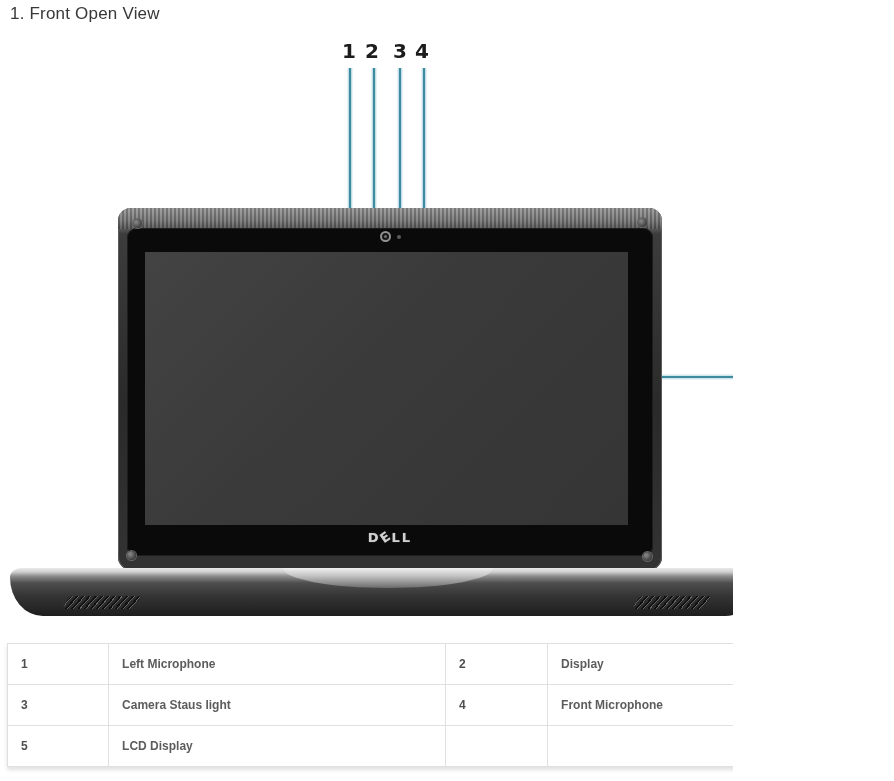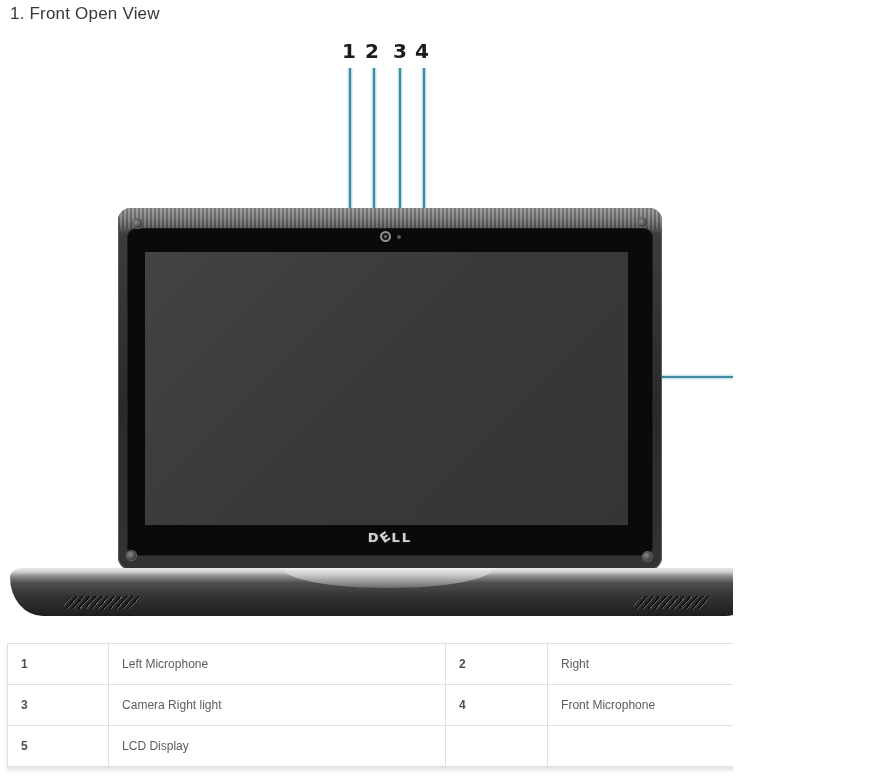--- a/index.html
+++ b/index.html
@@ -104,21 +104,21 @@
   .spec-table{
     position:absolute;left:7px;top:643px;width:878px;border-collapse:collapse;
     font-size:12px;color:var(--table-text);
     box-shadow:0 3px 4px rgba(0,0,0,.12);background:#fff;
   }
   .spec-table td{
     border:1px solid var(--table-border);height:41px;padding-left:13px;
     vertical-align:middle;
   }
   .spec-table td.num{width:103px;font-weight:700;color:#4f4f4f;}
-  .spec-table td.label{width:343px;}
+  .spec-table td.label{width:343px;font-weight:bold;}
   .spec-table td.num2{width:104px;font-weight:700;color:#4f4f4f;}
 </style>
 </head>
 <body>
 
 <div class="page">
 
   <div class="page-title">1. Front Open View</div>
 
   <div class="co-num co-1">1</div>
@@ -162,25 +162,25 @@
     <div class="speaker speaker-left"></div>
     <div class="speaker speaker-right"></div>
   </div>
 
   <table class="spec-table">
     <tbody>
       <tr>
         <td class="num">1</td>
         <td class="label">Left Microphone</td>
         <td class="num2">2</td>
-        <td class="label">Right</td>
+        <td class="label">Display</td>
       </tr>
       <tr>
         <td class="num">3</td>
-        <td class="label">Camera Right light</td>
+        <td class="label">Camera Staus light</td>
         <td class="num2">4</td>
         <td class="label">Front Microphone</td>
       </tr>
       <tr>
         <td class="num">5</td>
         <td class="label">LCD Display</td>
         <td class="num2"></td>
         <td class="label"></td>
       </tr>
     </tbody>

